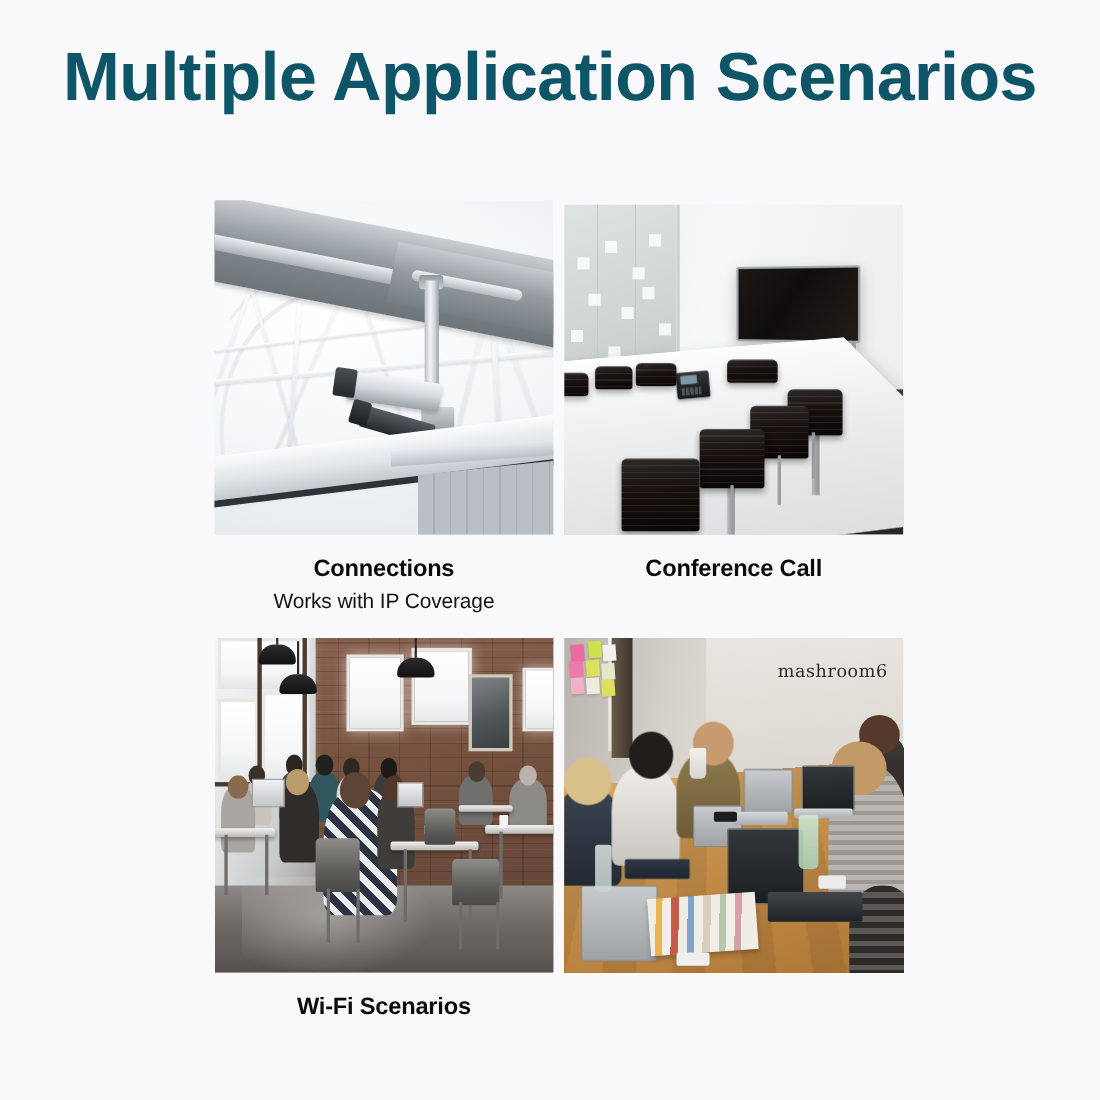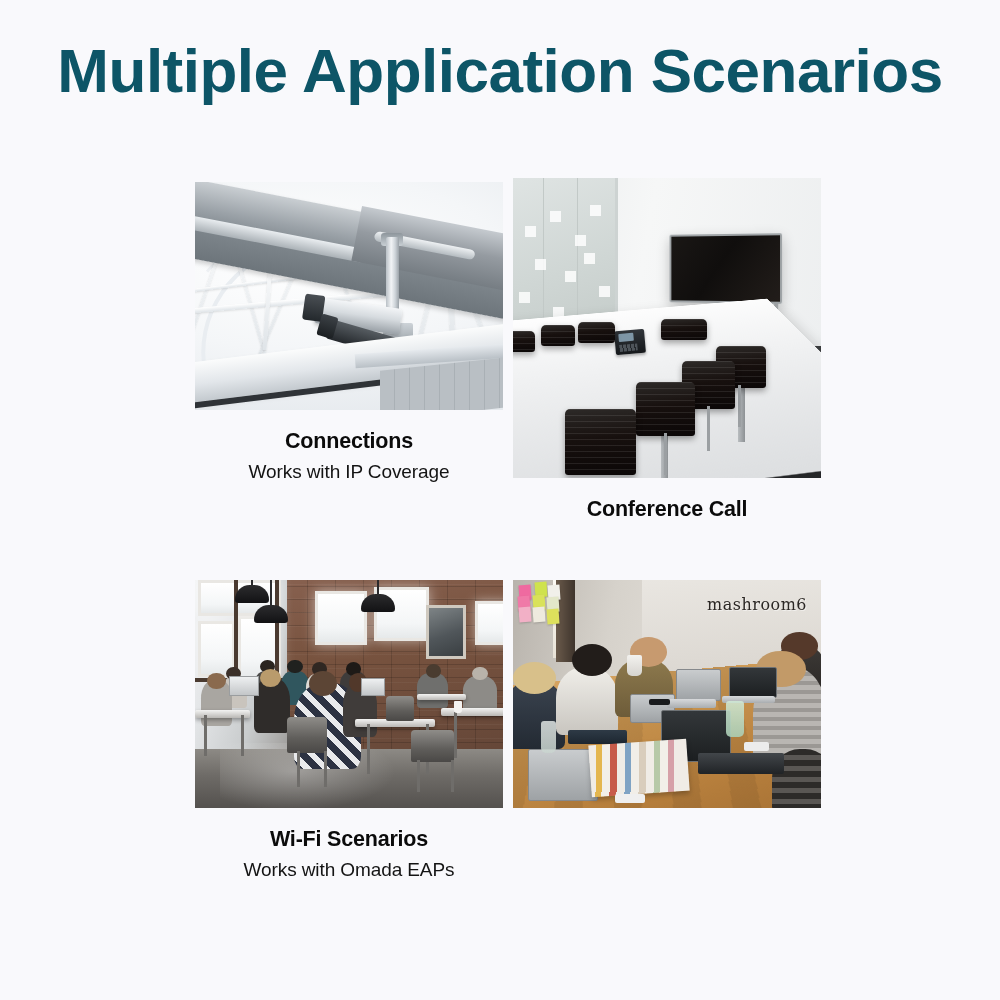--- a/index.html
+++ b/index.html
@@ -44,21 +44,21 @@
   .card {
     position: absolute;
     width: 308px;
   }
   .card.col1 { left: 195px; }
   .card.col2 { left: 513px; }
 
   .photo {
     position: relative;
     width: 308px;
-    height: 228px;
+    height: 304px;
     overflow: hidden;
     background: #e8e8ea;
   }
   .photo.shorter { height: 300px; }
 
   .caption {
     text-align: center;
     padding-top: 19px;
   }
   .cap-title {
@@ -594,21 +594,21 @@
         <div class="surv-lowbeam"></div>
         <div class="surv-rail"></div>
         <div class="surv-floorpanel"></div>
       </div>
       <div class="caption">
         <div class="cap-title">Connections</div>
         <div class="cap-sub">Works with IP Coverage</div>
       </div>
     </div>
 
-    <div class="card col2" style="top:0px">
+    <div class="card col2" style="top:8px">
       <div class="photo p-conf shorter">
         <div class="conf-wall"></div>
         <div class="conf-ceil"></div>
 
         <div class="conf-tube" style="left:2%;top:7%;width:22%;transform:rotate(-8deg)"></div>
         <div class="conf-tube" style="left:8%;top:12%;width:18%;transform:rotate(-6deg)"></div>
         <div class="conf-tube" style="left:1%;top:3%;width:16%;transform:rotate(-10deg)"></div>
 
         <div class="conf-glass"></div>
         <div class="conf-frost" style="left:4%;top:16%"></div>
@@ -720,21 +720,20 @@
         <div class="cafe-chair" style="left:30%;top:60%;width:13%;height:16%"></div>
         <div class="cafe-tableleg" style="left:33%;top:75%;height:16%"></div>
         <div class="cafe-tableleg" style="left:42%;top:75%;height:16%"></div>
         <div class="cafe-chair" style="left:70%;top:66%;width:14%;height:14%"></div>
         <div class="cafe-tableleg" style="left:72%;top:79%;height:14%"></div>
         <div class="cafe-tableleg" style="left:83%;top:79%;height:14%"></div>
         <div class="cafe-chair" style="left:62%;top:51%;width:9%;height:11%"></div>
       </div>
       <div class="caption">
         <div class="cap-title">Wi-Fi Scenarios</div>
-        <div class="cap-sub">Works with Omada EAPs</div>
       </div>
     </div>
 
     <div class="card col2" style="top:224px">
       <div class="photo p-work">
         <div class="work-wall"></div>
         <div class="work-wall-right"></div>
         <div class="work-lightgap"></div>
         <div class="work-doorframe"></div>
 

